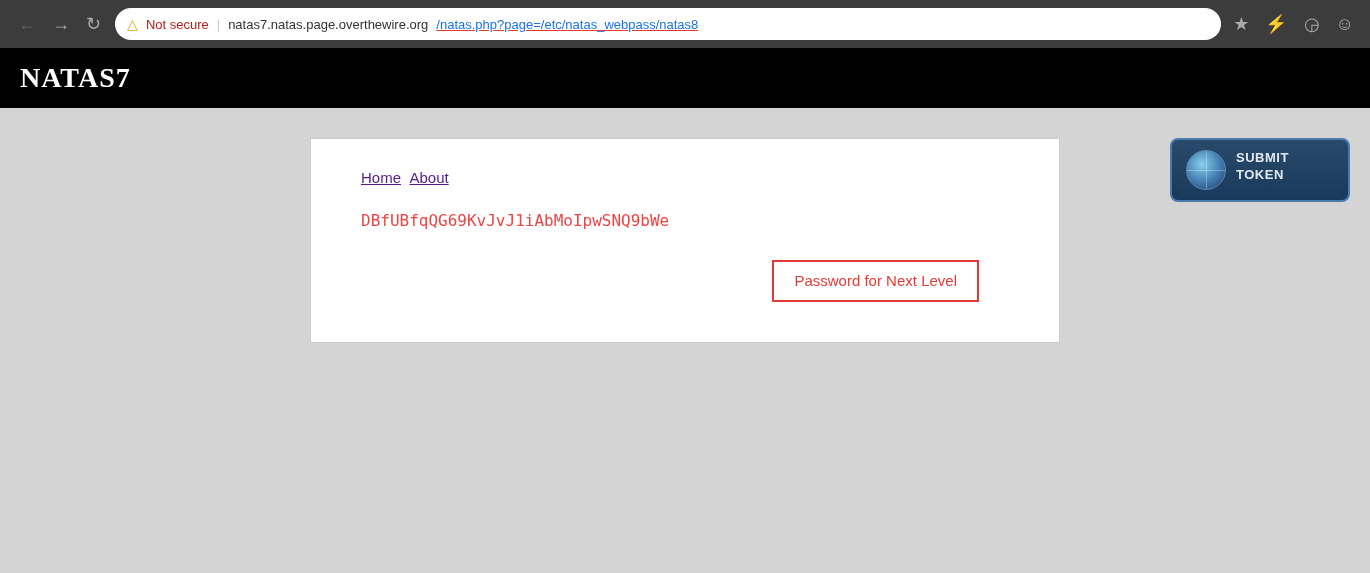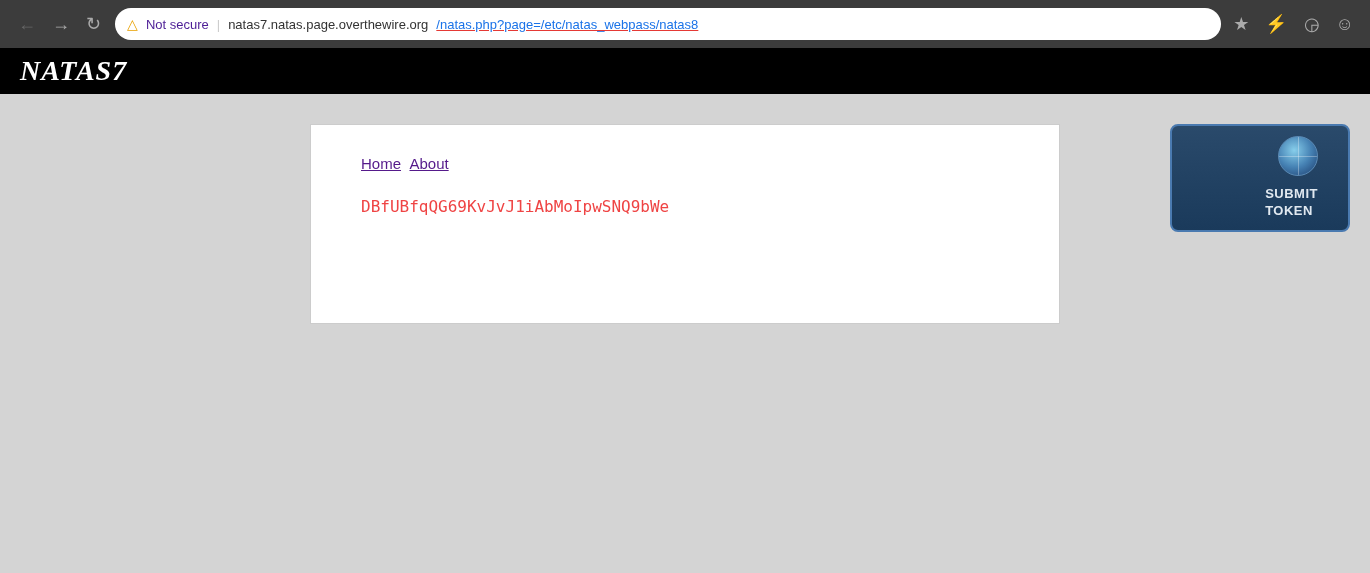--- a/index.html
+++ b/index.html
@@ -58,21 +58,21 @@
       gap: 8px;
       font-size: 13px;
     }
 
     .address-bar .warning-icon {
       color: #e8a000;
       font-size: 14px;
     }
 
     .not-secure-text {
-      color: #4c1d95;
+      color: #b91c1c;
       white-space: nowrap;
     }
 
     .separator {
       color: #ccc;
     }
 
     .url-domain {
       color: #333;
     }
@@ -97,25 +97,24 @@
       border: none;
       color: #aaa;
       font-size: 18px;
       cursor: pointer;
       padding: 4px;
     }
 
     
     .site-header {
       background: #000;
-      height: 46px;
+      height: 60px;
       display: flex;
       align-items: center;
       padding: 0 20px;
-      font-style: italic;
     }
 
     .site-title {
       color: #fff;
       font-size: 28px;
       font-weight: bold;
       font-family: Georgia, serif;
       letter-spacing: 1px;
       text-transform: uppercase;
     }
@@ -177,28 +176,27 @@
     }
 
     
     .submit-token-btn {
       position: absolute;
       top: 30px;
       right: 20px;
       background: linear-gradient(180deg, #2a4a6b 0%, #1a3a5b 100%);
       border: 2px solid #4a7ab0;
       border-radius: 8px;
-      padding: 10px 30px;
-      display: flex;
-      align-items: flex-end;
+      padding: 10px 14px;
+      display: flex;
+      align-items: flex-start;
       gap: 10px;
       cursor: pointer;
       color: #fff;
       min-width: 180px;
-      flex-direction: column;
     }
 
     .globe-icon {
       width: 40px;
       height: 40px;
       background: radial-gradient(circle at 40% 35%, #87ceeb, #4682b4, #1a3a6b);
       border-radius: 50%;
       border: 1px solid #5a8ab5;
       flex-shrink: 0;
       position: relative;
@@ -274,20 +272,23 @@
 
 <div class="main-content">
 
   <div class="content-card">
     <div class="nav-links">
       <a>Home</a>
       <a>About</a>
     </div>
     <div class="clearfix">
       <p class="password-text">DBfUBfqQG69KvJvJ1iAbMoIpwSNQ9bWe</p>
+      <div class="next-level-box">
+        <a class="next-level-link">Password for Next Level</a>
+      </div>
     </div>
   </div>
 
   <div class="submit-token-btn">
     <div class="globe-icon"></div>
     <div class="submit-token-text">
       <span>Submit</span><br>
       <span>Token</span>
     </div>
   </div>

